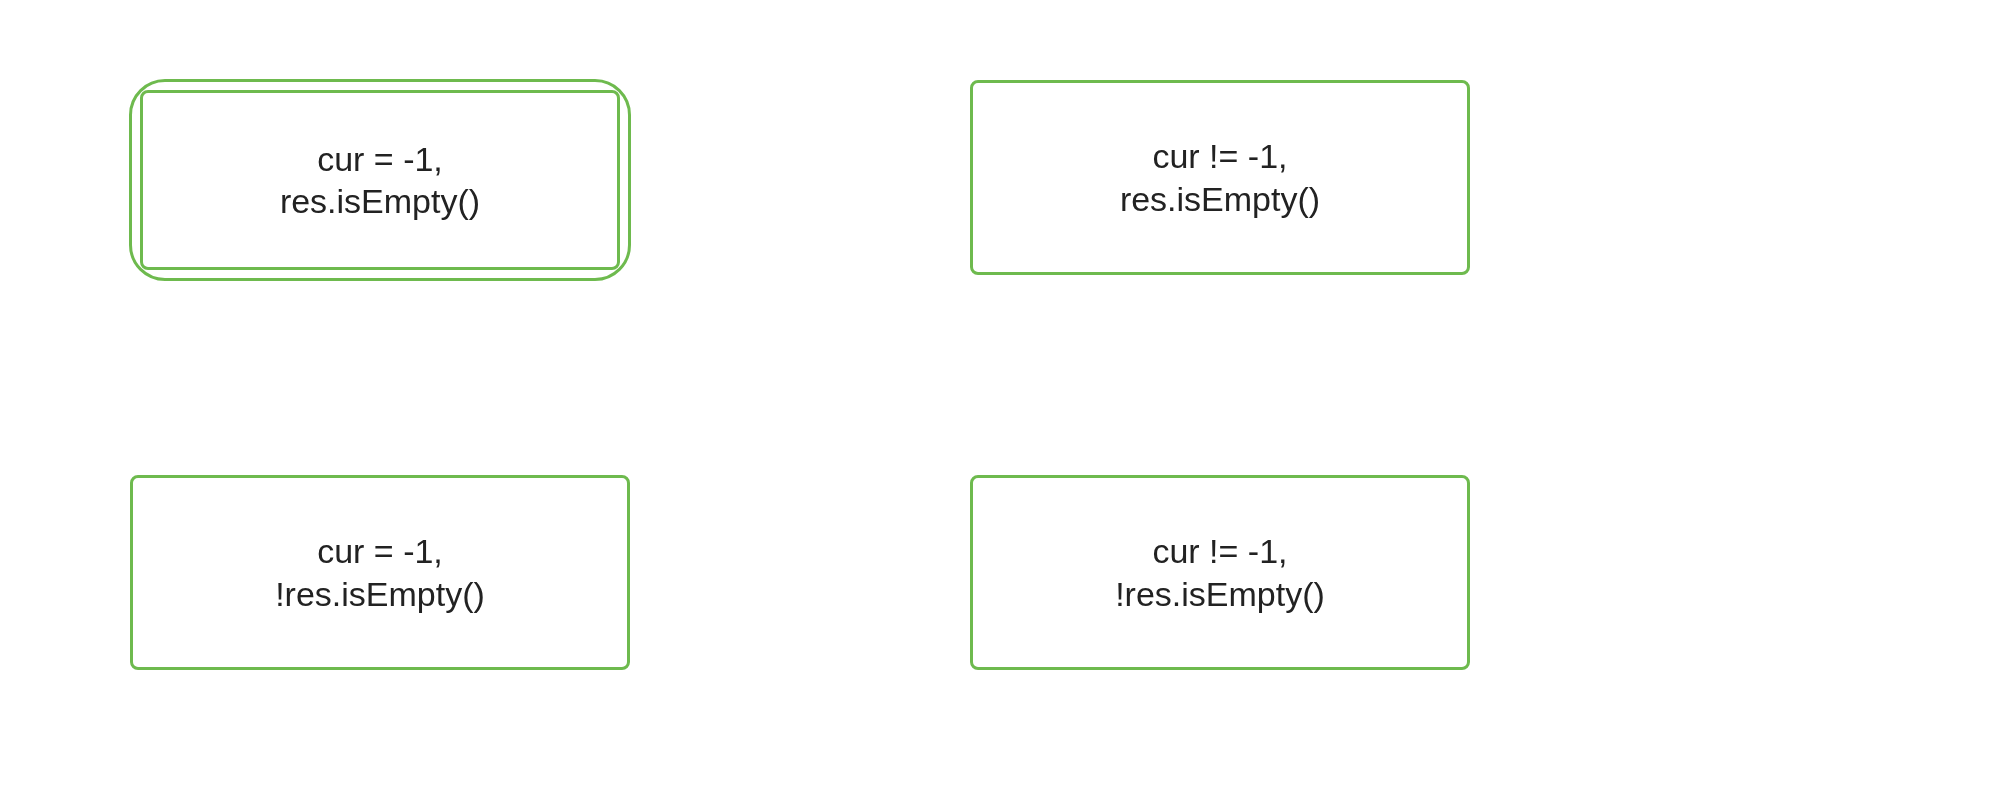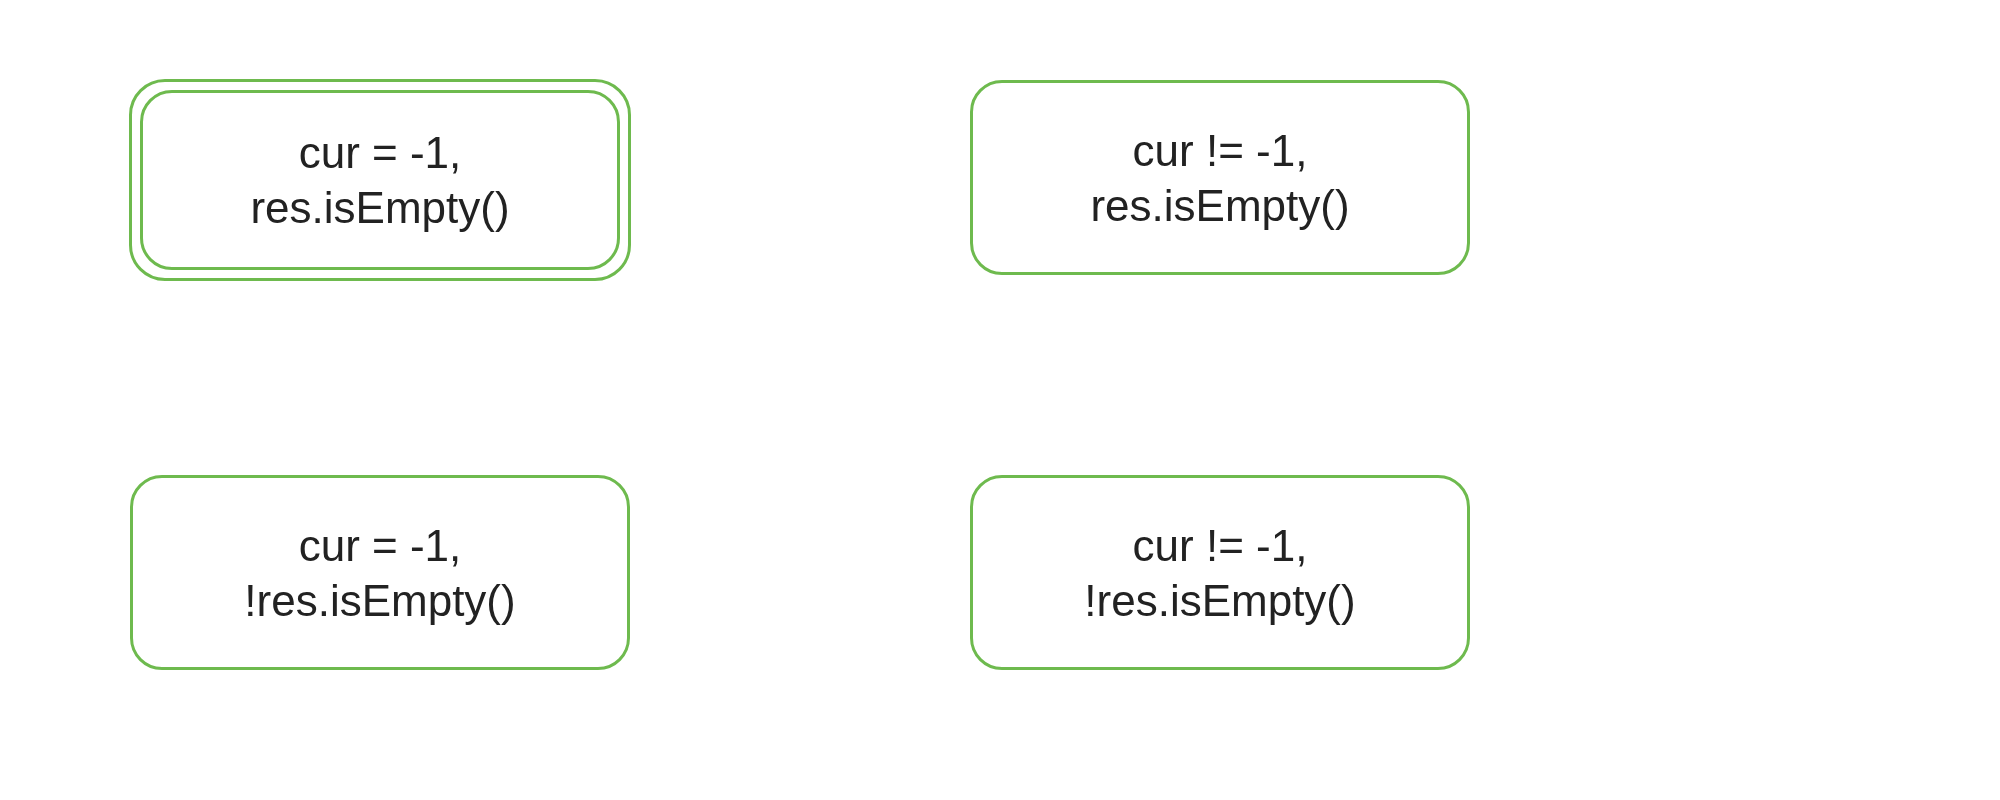--- a/index.html
+++ b/index.html
@@ -12,26 +12,26 @@
   }
   .canvas {
     position: relative;
     width: 2000px;
     height: 800px;
   }
   .state {
     position: absolute;
     box-sizing: border-box;
     border: 3px solid;
-    border-radius: 32px;
+    border-radius: 8px;
     display: flex;
     flex-direction: column;
     align-items: center;
     justify-content: center;
-    font-size: 44px;
+    font-size: 34px;
     line-height: 1.25;
     color: #222;
     background: #fff;
   }
   .state .line {
     display: block;
     text-align: center;
   }
   .state.double::after {
     content: "";

